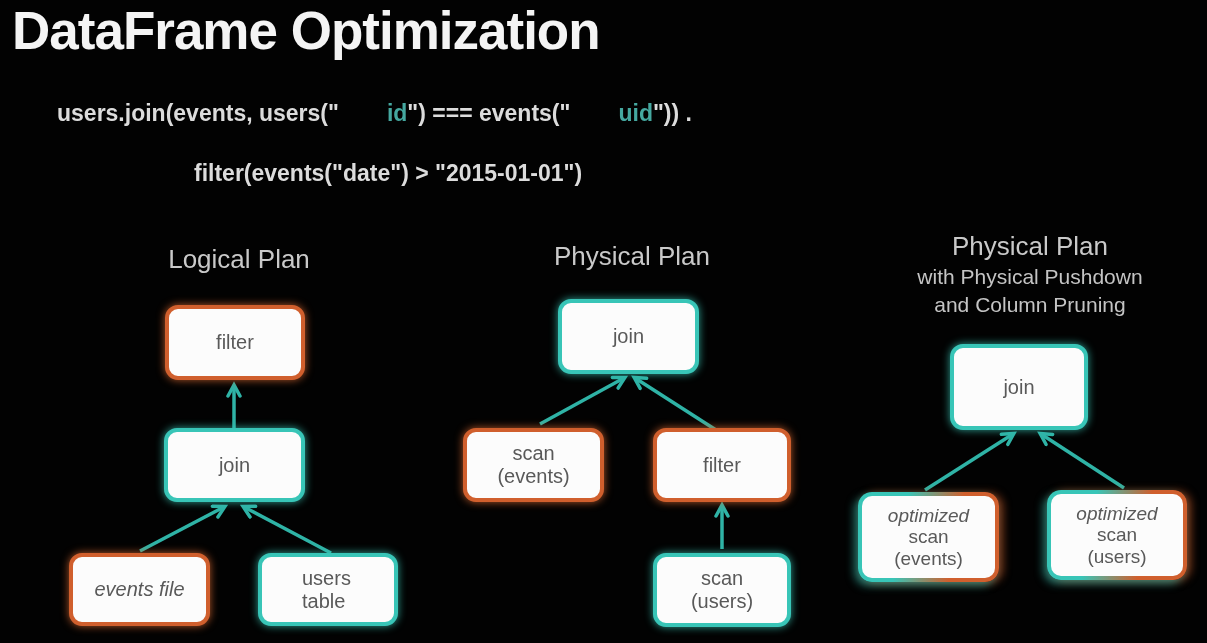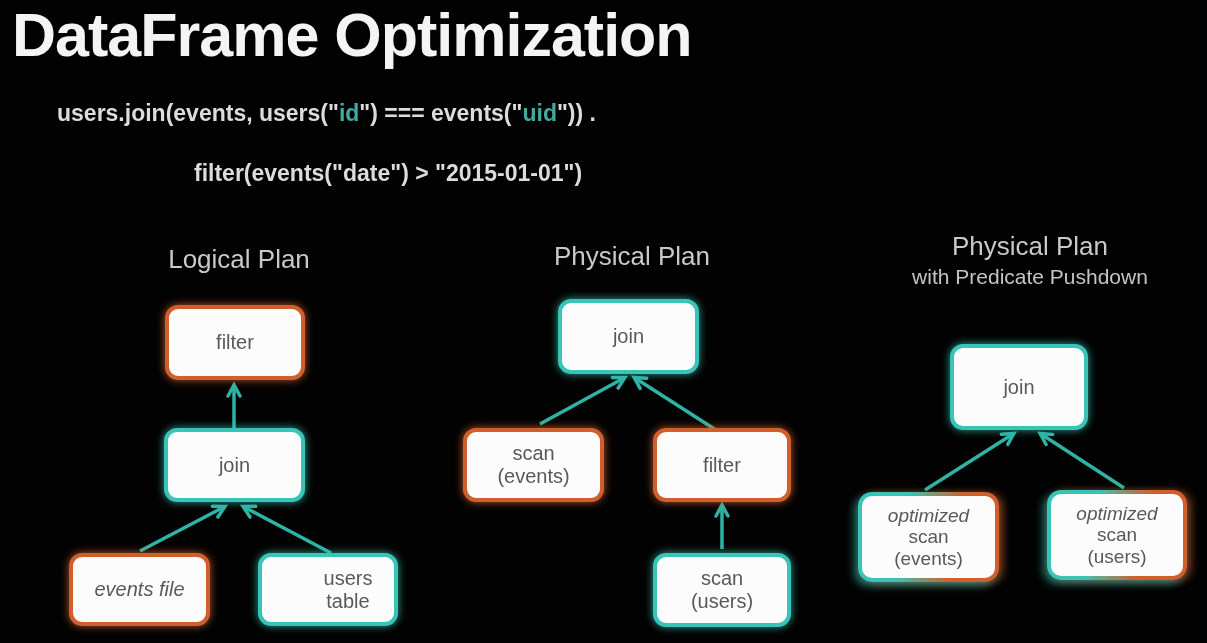--- a/index.html
+++ b/index.html
@@ -2,40 +2,40 @@
 <html><head>
 <meta charset="utf-8">
 <style>
   html,body{margin:0;padding:0;background:#000;}
   .slide{
     position:relative; width:1207px; height:643px; background:#020202;
     overflow:hidden; font-family:"Liberation Sans", sans-serif;
   }
   .title{
     position:absolute; left:12px; top:0px;
-    color:#f4f4f4; font-size:61px; font-weight:bold; letter-spacing:-1px;
+    color:#f4f4f4; font-size:53px; font-weight:bold; letter-spacing:-1px;
     white-space:nowrap;
   }
   .code{
     position:absolute; color:#dcdcdc; font-weight:bold; font-size:23px;
     white-space:pre;
   }
   .code-line1{ left:57px; top:100px; }
   .code-line2{ left:194px; top:160px; }
-  .code .ident{ color:#45a8a0; }
+  .code .ident{ color:#45a8a0;margin-left:48px; }
   .plan-heading{
     position:absolute; color:#c9c9c9; font-size:26px; text-align:center;
   }
   .plan-subtitle{
     position:absolute; color:#c4c4c4; font-size:21px; text-align:center; line-height:1.33;
   }
   .box{
     position:absolute; background:#fcfcfc; border:4px solid; border-radius:13px;
     display:flex; flex-direction:column; align-items:center; justify-content:center;
-    color:#595959; font-size:20px; text-align:center; box-sizing:border-box;
+    color:#595959; font-size:20px; box-sizing:border-box;
     line-height:1.15;
   }
   .box.orange{ border-color:#d05f2d; box-shadow:0 0 8px rgba(222,108,50,.8); }
   .box.teal{ border-color:#38c5b7; box-shadow:0 0 8px rgba(56,197,183,.8); }
   .grad-box{
     position:absolute; border-radius:14px; padding:4px; box-sizing:border-box;
     background:linear-gradient(100deg,#38c5b7 0%,#38c5b7 32%,#d05f2d 68%,#d05f2d 100%);
     box-shadow:-4px 4px 9px rgba(56,197,183,.55), 4px 1px 9px rgba(208,95,45,.6);
   }
   .grad-box .inner{
@@ -74,21 +74,22 @@
 
   <div class="title">DataFrame Optimization</div>
 
   <div class="code code-line1"><span>users.join(events, users("</span><span class="ident">id</span><span>") === events("</span><span class="ident">uid</span><span>")) .</span></div>
   <div class="code code-line2">filter(events("date") &gt; "2015-01-01")</div>
 
   <div class="plan-heading h-logical">Logical Plan</div>
   <div class="plan-heading h-physical">Physical Plan</div>
   <div class="plan-heading h-optimized">Physical Plan</div>
   <div class="plan-subtitle s-optimized">
-    <div>with Predicate Pushdown</div>
+    <div>with Physical Pushdown</div>
+    <div>and Column Pruning</div>
   </div>
 
   <svg class="arrows" width="1207" height="643" viewBox="0 0 1207 643">
     <defs>
       <marker id="arrow" markerUnits="userSpaceOnUse" markerWidth="18" markerHeight="18" refX="12" refY="8" orient="auto">
         <path d="M2,2 L13,8 L2,14" fill="none" stroke="#2fb3a6" stroke-width="3.5" stroke-linecap="round"></path>
       </marker>
     </defs>
     <line x1="234" y1="429" x2="234" y2="386" marker-end="url(#arrow)"></line>
     <line x1="140" y1="551" x2="224" y2="507" marker-end="url(#arrow)"></line>

